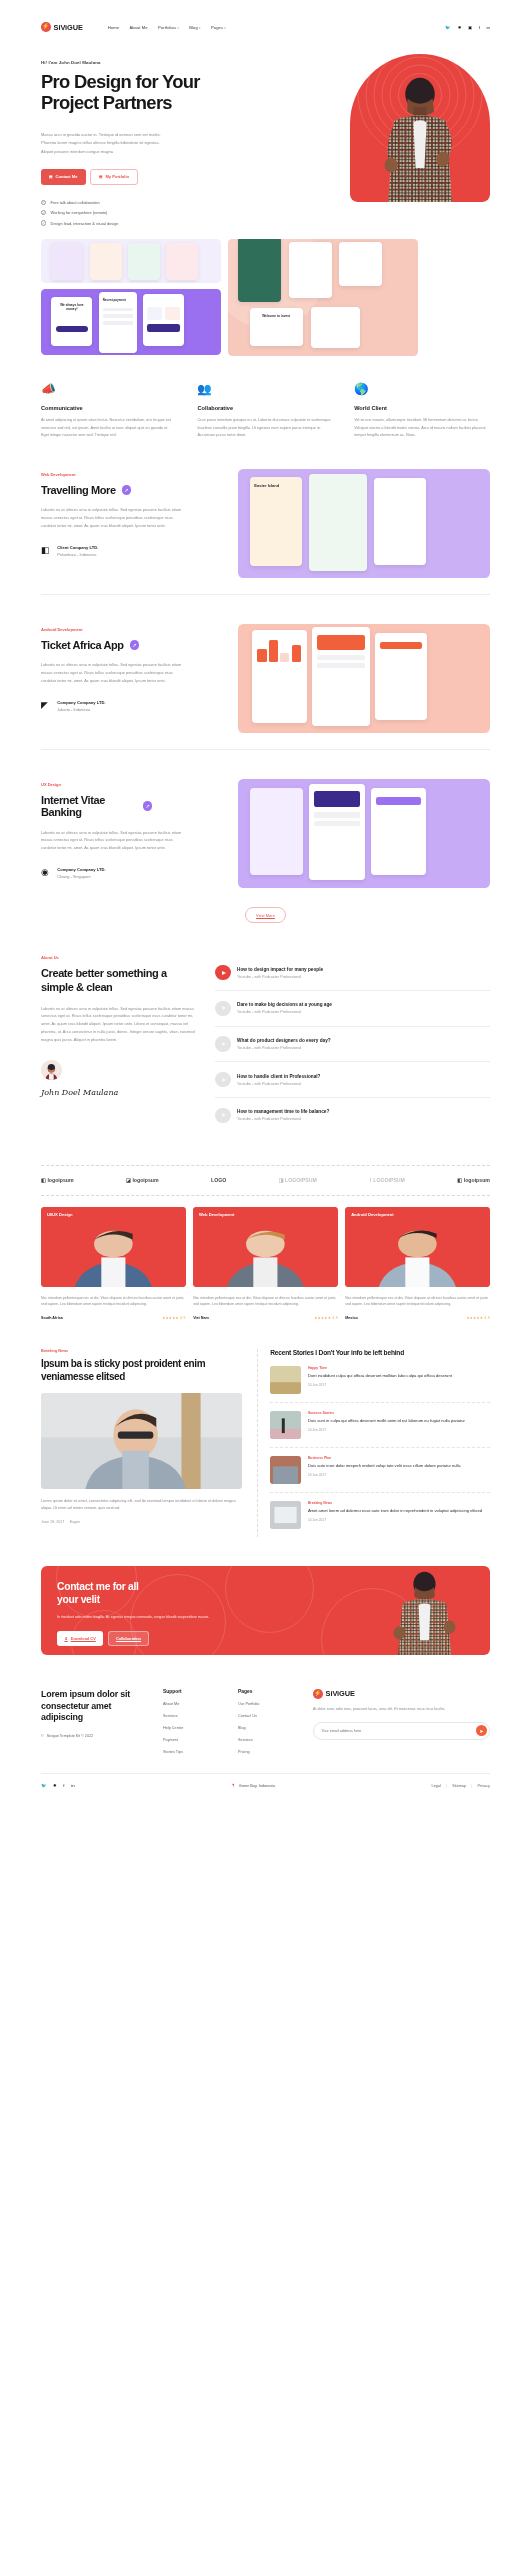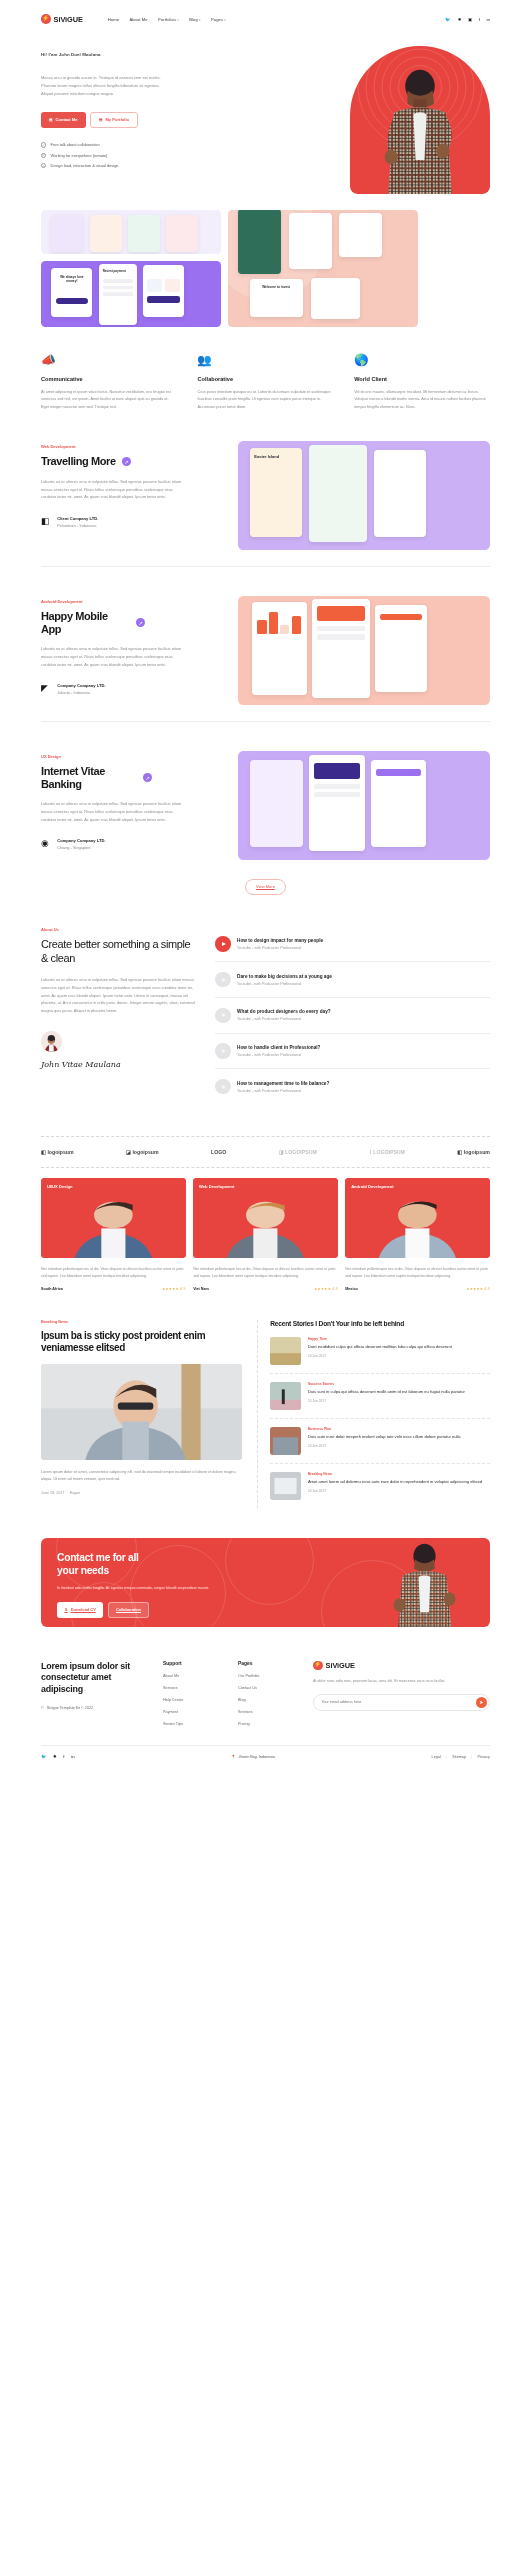--- a/index.html
+++ b/index.html
@@ -1,21 +1,21 @@
 <!DOCTYPE html>
 <html style="font-size:11.8px"><head>
 <meta charset="utf-8">
 <style>
   * { box-sizing: border-box; margin: 0; padding: 0; }
   body {
     width: 531px; margin: 0 auto; background: #fff;
     font-family: "Liberation Sans", sans-serif;
     color: #222; -webkit-font-smoothing: antialiased;
   }
-  .wrap { width: 531px; margin: 8px auto; }
+  .wrap { width: 531px; margin: 16px auto; }
 
   
   .header { display: flex; align-items: center; height: 22px; padding: 0 41px; }
   .logo { display: flex; align-items: center; gap: 3px; }
   .logo-mark {
     width: 9.6px; height: 9.6px; border-radius: 50%;
     background: #ea5049; display: flex; align-items: center; justify-content: center;
     color: #fff; font-size: 5.9px; line-height: 1;
   }
   .logo-text { font-size: 7.4px; font-weight: bold; letter-spacing: -0.1px; color: #1c1c1c; }
@@ -100,21 +100,21 @@
   .view-all-wrap { display: flex; justify-content: center; padding-top: 19px; }
   .view-all {
     font-size: 4px; color: #e8524d; border: 0.5px solid #f3b9b7;
     border-radius: 14.8px; padding: 4.4px 10.3px; background: #fff;
   }
 
   
   .about { display: flex; gap: 19px; padding: 32px 41px 0; }
   .ab-left { width: 155px; }
   .ab-eyebrow { font-size: 4px; color: #e8524d; font-weight: bold;}
-  .ab-title { font-size: 11px; font-weight: 400; line-height: 1.25; letter-spacing: -0.4px; color: #18181a; margin-top: 6.6px; }
+  .ab-title { font-size: 11px; font-weight: 700; line-height: 1.25; letter-spacing: -0.4px; color: #18181a; margin-top: 6.6px; }
   .ab-desc { font-size: 3.9px; line-height: 2.0; color: #8b8b90; margin-top: 10.3px; }
   .ab-avatar {
     width: 20.7px; height: 20.7px; border-radius: 50%; margin-top: 16px;
     background: #f1e4e0; overflow: hidden; position: relative;
   }
   .ab-sign { font-family: "DejaVu Serif", serif; font-style: italic; font-size: 8px; color: #1c1c1e; margin-top: 8px; }
   .ab-right { flex: 1; }
   .pod { display: flex; align-items: center; gap: 6.6px; padding: 9.6px 0; }
   .pod + .pod { border-top: 0.5px solid #ededef; }
   .pod-play {
@@ -219,20 +219,24 @@
       <span>✹</span>
       <span>▣</span>
       <span>f</span>
       <span>in</span>
     </div>
   </div>
 
   <div class="hero">
     <div class="hero-left">
       <div class="hero-eyebrow">Hi! I'am John Doel Maulana</div>
+      <div class="hero-title">
+        <div>Pro Design for Your</div>
+        <div>Project Partners</div>
+      </div>
       <div class="hero-desc">Massa arcu in gravida auctor in. Tristique id aenean sem est mattis. Pharetra lorem magnis tellus ultrices fringilla bibendum sit egestas. Aliquet posuere interdum congue magna</div>
       <div class="hero-btns">
         <a class="btn btn-primary" href="#">
           <span class="ic">▤</span>
           <span>Contact Me</span>
         </a>
         <a class="btn btn-ghost" href="#">
           <span class="ic">▤</span>
           <span>My Portfolio</span>
         </a>
@@ -367,21 +371,21 @@
       <div class="phone" style="left:136px;top:8.9px;width:52px;height:87px;background:#fff"></div>
       <div style="position:absolute;left:16px;top:13.3px;font-size:4px;font-weight:bold;color:#2b2b33">Easter Island</div>
     </div>
   </div>
   <div class="pf-hr"></div>
 
   <div class="pf">
     <div class="pf-left">
       <div class="pf-cat">Android Development</div>
       <div class="pf-h">
-        <div class="pf-title" style="max-width:89px">Happy Mobile App</div>
+        <div class="pf-title" style="max-width:89px">Ticket Africa App</div>
         <div class="pf-arrow">↗</div>
       </div>
       <div class="pf-desc">Lobortis eu at ultrices urna in vulputate tellus. Sed egestas posuere facilisis etiam massa senectus eget at. Risus tellus scelerisque penatibus scelerisque risus curabitur tortor mi, amet. Ac quam cras blandit aliquet. Ipsum tortor ante.</div>
       <div class="pf-client">
         <div class="pf-logo">◤</div>
         <div>
           <div class="pf-cn">Company Company LTD.</div>
           <div class="pf-cl">Jakarta - Indonesia</div>
         </div>
       </div>
@@ -447,21 +451,21 @@
       <div class="ab-desc">Lobortis eu at ultrices urna in vulputate tellus. Sed egestas posuere facilisis etiam massa senectus eget at. Risus tellus scelerisque penatibus scelerisque risus curabitur tortor mi, amet. Ac quam cras blandit aliquet. Ipsum tortor ante. Libero et consequat, massa vel pharetra, ut. Arcu consectetur in nulla justo, donec. Integer ornare sagittis, vitae, euismod magna quis purus. Aliquet in pharetra lorem.</div>
       <div class="ab-avatar">
         <svg viewBox="0 0 28 28" width="20.7" height="20.7">
           <circle cx="14" cy="14" r="14" fill="#f3e7e3"></circle>
           <ellipse cx="14" cy="11" rx="5" ry="5.5" fill="#2c2228"></ellipse>
           <path d="M9.5 12 q4.5 4 9 0 l-.5 4 q-4 2.6 -8 0z" fill="#b77a58"></path>
           <path d="M5 28 q2 -9 9 -10 q7 1 9 10z" fill="#8e2430"></path>
           <path d="M11 19 q3 -1.5 6 0 l.4 9 h-6.8z" fill="#f2f2f2"></path>
         </svg>
       </div>
-      <div class="ab-sign">John Vitae Maulana</div>
+      <div class="ab-sign">John Doel Maulana</div>
     </div>
     <div class="ab-right">
       <div class="pod">
         <div class="pod-play active">
             <div class="pod-tri"></div>
           </div>
         <div>
             <div class="pod-title">How to design impact for many people</div>
             <div class="pod-sub">Youtube - with Podcaster Professional</div>
           </div>
@@ -658,21 +662,21 @@
     <div class="cta-deco">
       <i style="left:14.8px;top:-29.5px;width:81px;height:81px"></i>
       <i style="left:89px;top:7.4px;width:96px;height:96px"></i>
       <i style="left:184px;top:-22px;width:89px;height:89px"></i>
       <i style="left:280px;top:22px;width:103px;height:103px"></i>
       <i style="left:29.5px;top:44px;width:66px;height:66px"></i>
     </div>
     <div class="cta-left">
       <div class="cta-title">
         <div>Contact me for all</div>
-        <div>your needs</div>
+        <div>your velit</div>
       </div>
       <div class="cta-desc">In tincidunt odio mattis fringilla. Ac egestas tempus commodo, congue blandit suspendisse mauris.</div>
       <div class="cta-btns">
         <a class="cta-b1" href="#">
             <span>⬇</span>
             <span>Download CV</span>
           </a>
         <a class="cta-b2" href="#">Collaboration</a>
       </div>
     </div>

